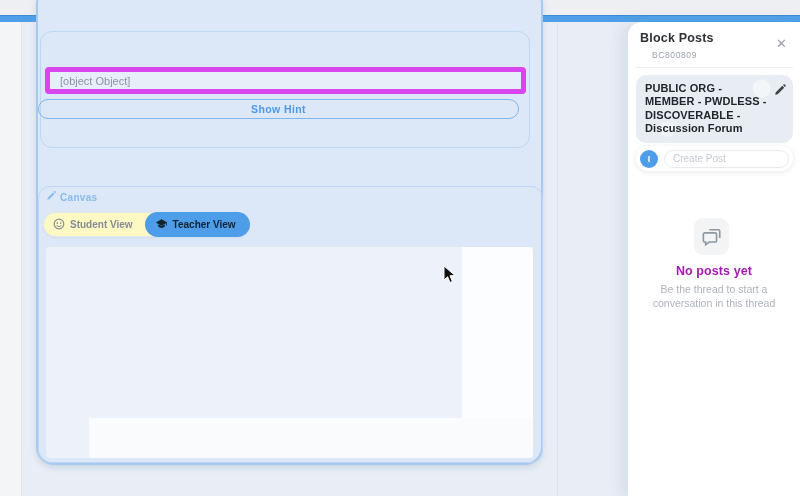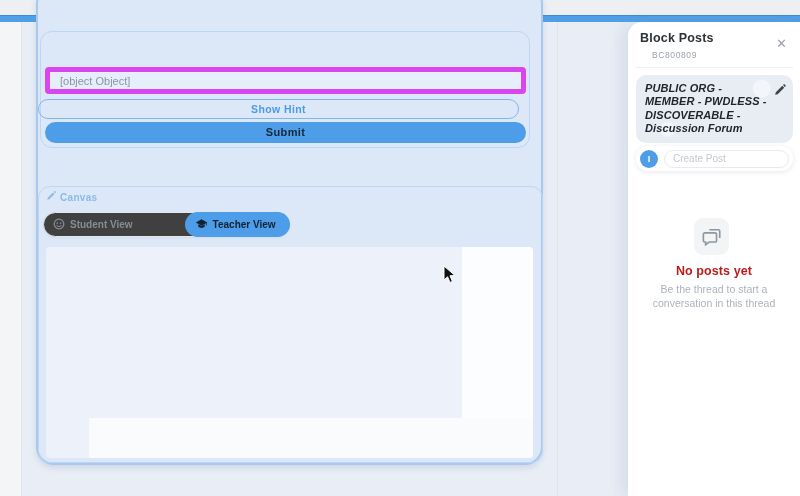--- a/index.html
+++ b/index.html
@@ -34,21 +34,21 @@
   .submit-btn { position:absolute; left:45px; top:122px; width:481px; height:21px;
     border:none; border-radius:11px; background:#4d9de9;
     font-size:11px; font-weight:bold; color:#16283a; letter-spacing:.4px; text-align:center; line-height:21px; cursor:pointer; }
 
   
   .canvas-card { position:absolute; left:38px; top:186px; width:505px; height:277px;
     border:1.5px solid #bdd6f3; border-radius:12px; }
   .canvas-label { position:absolute; left:46px; top:191px; display:flex; align-items:center; gap:4px;
     font-size:10px; font-weight:600; color:#8bbaea; letter-spacing:.3px; }
   .toggle { position:absolute; left:43px; top:212px; height:25px; display:inline-flex; align-items:center;
-    background:#404040; border:1px solid #e3e8ef; border-radius:13px; box-shadow:0 1px 2px rgba(80,100,130,.08);gap:40px; }
+    background:#fef9c3; border:1px solid #e3e8ef; border-radius:13px; box-shadow:0 1px 2px rgba(80,100,130,.08); }
   .seg { display:inline-flex; align-items:center; gap:5px; height:25px; font-size:10px; font-weight:bold; cursor:pointer; }
   .seg-student { padding:0 12px 0 9px; color:#858c94; }
   .seg-teacher { margin:-1px -1px -1px 0; padding:0 14px 0 10px; background:#4d9de9; border-radius:13px; color:#132330; }
   .canvas-area { position:absolute; left:46px; top:247px; width:487px; height:211px; background:#edf1f9; border-radius:4px; }
   .canvas-right-strip { position:absolute; left:462px; top:247px; width:71px; height:211px; background:#fcfdff; border-radius:0 4px 4px 0; }
   .canvas-bottom-strip { position:absolute; left:89px; top:418px; width:444px; height:40px; background:#f9fbfd; border-radius:0 0 4px 0; }
 
   .cursor { position:absolute; left:443px; top:265px; width:14px; height:20px; pointer-events:none; }
 
   
@@ -56,35 +56,35 @@
     border-top-left-radius:14px; box-shadow:-8px 0 14px rgba(120,140,170,.16); }
   .sb-title { position:absolute; left:640px; top:31px; font-size:12.5px; font-weight:bold; color:#2d3237; letter-spacing:.2px; }
   .sb-code { position:absolute; left:640px; top:50px; font-size:8.5px; color:#9aa1ab; letter-spacing:.6px;margin-left:12px; }
   .sb-close { position:absolute; left:776px; top:37px; font-size:13px; color:#9aa1ab; cursor:pointer; line-height:1; }
   .sb-divider { position:absolute; left:636px; top:67px; width:157px; height:1px; background:#edeff2; }
 
   .forum-card { position:absolute; left:636px; top:75px; width:157px; min-height:66px;
     background:#e8edf4; border-radius:10px; padding:7px 20px 7px 9px;
     background-image:radial-gradient(circle at 80% 20%, rgba(255,255,255,.5) 0 6%, transparent 7%),
                      radial-gradient(circle at 20% 80%, rgba(255,255,255,.4) 0 5%, transparent 6%); }
-  .forum-title { font-size:11px; line-height:13.4px; font-weight:bold; color:#21262d; letter-spacing:.1px;font-style:italic; }
+  .forum-title { font-size:11px; line-height:13.4px; font-weight:bold; color:#21262d; letter-spacing:.1px; }
   .forum-edit { position:absolute; right:7px; top:7px; width:12px; height:12px; }
 
   .create-row { position:absolute; left:636px; top:146px; width:157px; height:25px; background:#ffffff;
     border-radius:12px; box-shadow:0 1px 5px rgba(40,60,90,.12); display:flex; align-items:center; padding:0 4px; gap:6px; }
   .avatar { width:18px; height:18px; border-radius:50%; background:#4d9de9; color:#ffffff;
     font-size:9px; font-weight:bold; display:flex; align-items:center; justify-content:center; flex:none; }
   .post-input { flex:1; min-width:0; height:18px; border:1px solid #e8eaed; border-radius:9px; background:#ffffff;
     font-family:"Liberation Sans","DejaVu Sans",sans-serif; font-size:10px; color:#5c6575; padding:0 8px; outline:none; }
   .post-input::placeholder { color:#c3c9cf; opacity:1; }
 
   .empty-box { position:absolute; left:694px; top:218px; width:35px; height:37px; border-radius:9px;
     background:#f2f4f6; display:flex; align-items:center; justify-content:center; }
   .empty-title { position:absolute; left:628px; top:264px; width:172px; text-align:center;
-    font-size:12.5px; font-weight:bold; color:#b91c1c; letter-spacing:.1px; }
+    font-size:12.5px; font-weight:bold; color:#a21caf; letter-spacing:.1px; }
   .empty-sub { position:absolute; left:642px; top:282px; width:144px; text-align:center;
     font-size:10.5px; line-height:14px; color:#adb3bb; }
 </style>
 </head>
 <body>
 
 <div id="app">
 
   <div class="topbar">
     <span class="tb-date">23Jul25</span>
@@ -95,21 +95,20 @@
   </div>
 
   <div class="leftrail"></div>
   <div class="vdivider"></div>
 
   <div class="outer-card"></div>
 
   <div class="question-card"></div>
   <input class="q-input" type="text" placeholder="[object Object]" style="">
   <button class="hint-btn">Show Hint</button>
-  <button class="submit-btn">Submit</button>
 
   <div class="canvas-card"></div>
   <div class="canvas-label">
     <span>
       <svg width="10" height="10" viewBox="0 0 12 12">
           <path d="M1.5 10.5l.6-2.4 6.3-6.3 1.8 1.8-6.3 6.3-2.4.6zM9.2 1.0l1.8 1.8.7-.7c.3-.3.3-.8 0-1.1L11 .3c-.3-.3-.8-.3-1.1 0l-.7.7z" fill="#8bbaea"></path>
         </svg>
     </span>
     <span>Canvas</span>
   </div>

